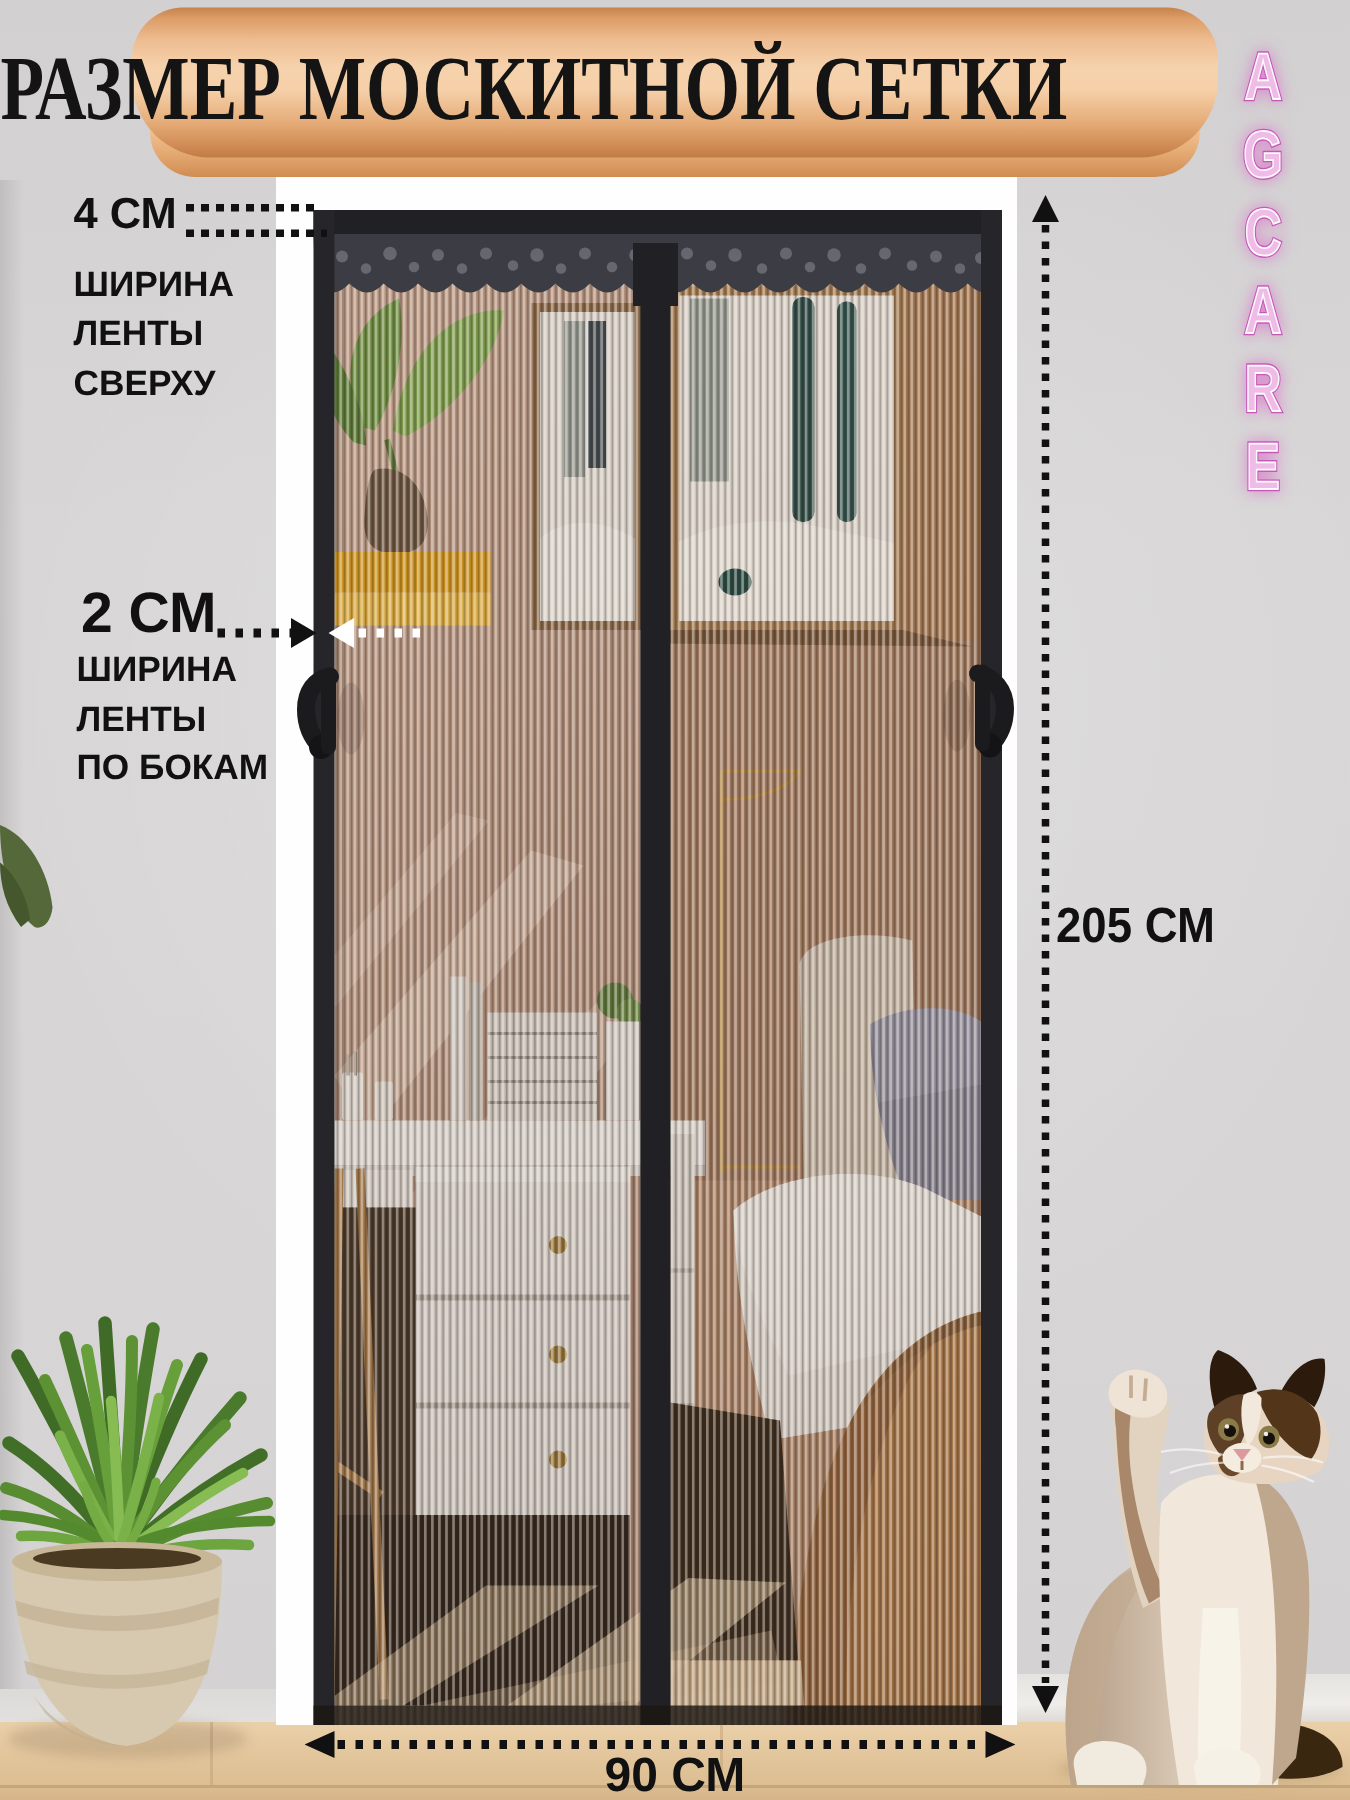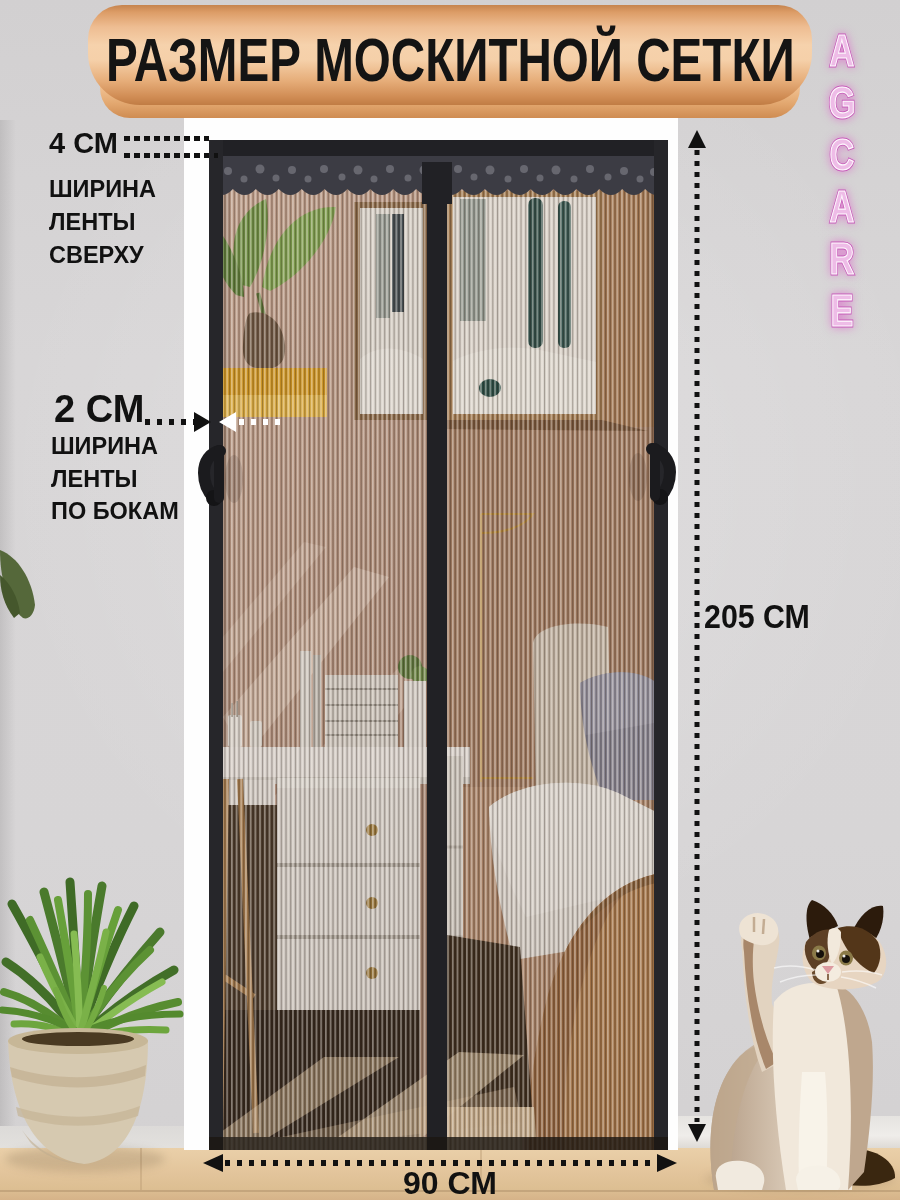--- a/index.html
+++ b/index.html
@@ -242,21 +242,21 @@
   <circle cx="476" cy="380" r="8" fill="#141416"></circle>
   <rect x="466" y="326" width="10" height="58" rx="5" fill="#1b1b1e"></rect>
 </svg>
 
 <div class="abs" style="left:88px;top:5px;width:724px;height:113px;">
 
   <div class="abs" style="left:12px;top:80px;width:700px;height:33px;border-radius:0 0 30px 30px;background:linear-gradient(180deg,#f2c496 0%, #e3a870 55%, #cf8c52 100%);"></div>
 
   <div class="abs" style="left:0;top:0;width:724px;height:100px;border-radius:34px 34px 52px 52px;background:linear-gradient(180deg,#c5834d 0%, #dc9c66 7%, #eebd92 22%, #f6d2ac 40%, #f5d0a9 55%, #e6ad79 76%, #d08c54 92%, #c07c44 100%);"></div>
 
-  <div class="abs" style="left:0;top:0;width:724px;height:100px;display:flex;align-items:center;justify-content:center;">
+  <div class="abs" style="left:0;top:0;width:724px;height:100px;display:flex;align-items:center;justify-content:flex-end;font-family:Liberation Serif, serif;">
     <span style="font-weight:bold;font-size:61px;color:#141414;white-space:nowrap;transform:translateY(5px) scaleX(0.78);">РАЗМЕР МОСКИТНОЙ СЕТКИ</span>
   </div>
 </div>
 
 <svg class="abs" style="left:810px;top:18px;filter:drop-shadow(0 0 5px rgba(219,112,203,0.8));" width="64" height="330" viewBox="0 0 64 330" font-family="Liberation Sans, sans-serif" font-weight="bold" font-size="44" text-anchor="middle">
   <g fill="#eebce7" stroke="#c659b8" stroke-width="3" paint-order="stroke">
     <text transform="translate(32,48) scale(0.78,1)">A</text>
     <text transform="translate(32,100) scale(0.78,1)">G</text>
     <text transform="translate(32,152) scale(0.78,1)">C</text>
     <text transform="translate(32,204) scale(0.78,1)">A</text>

